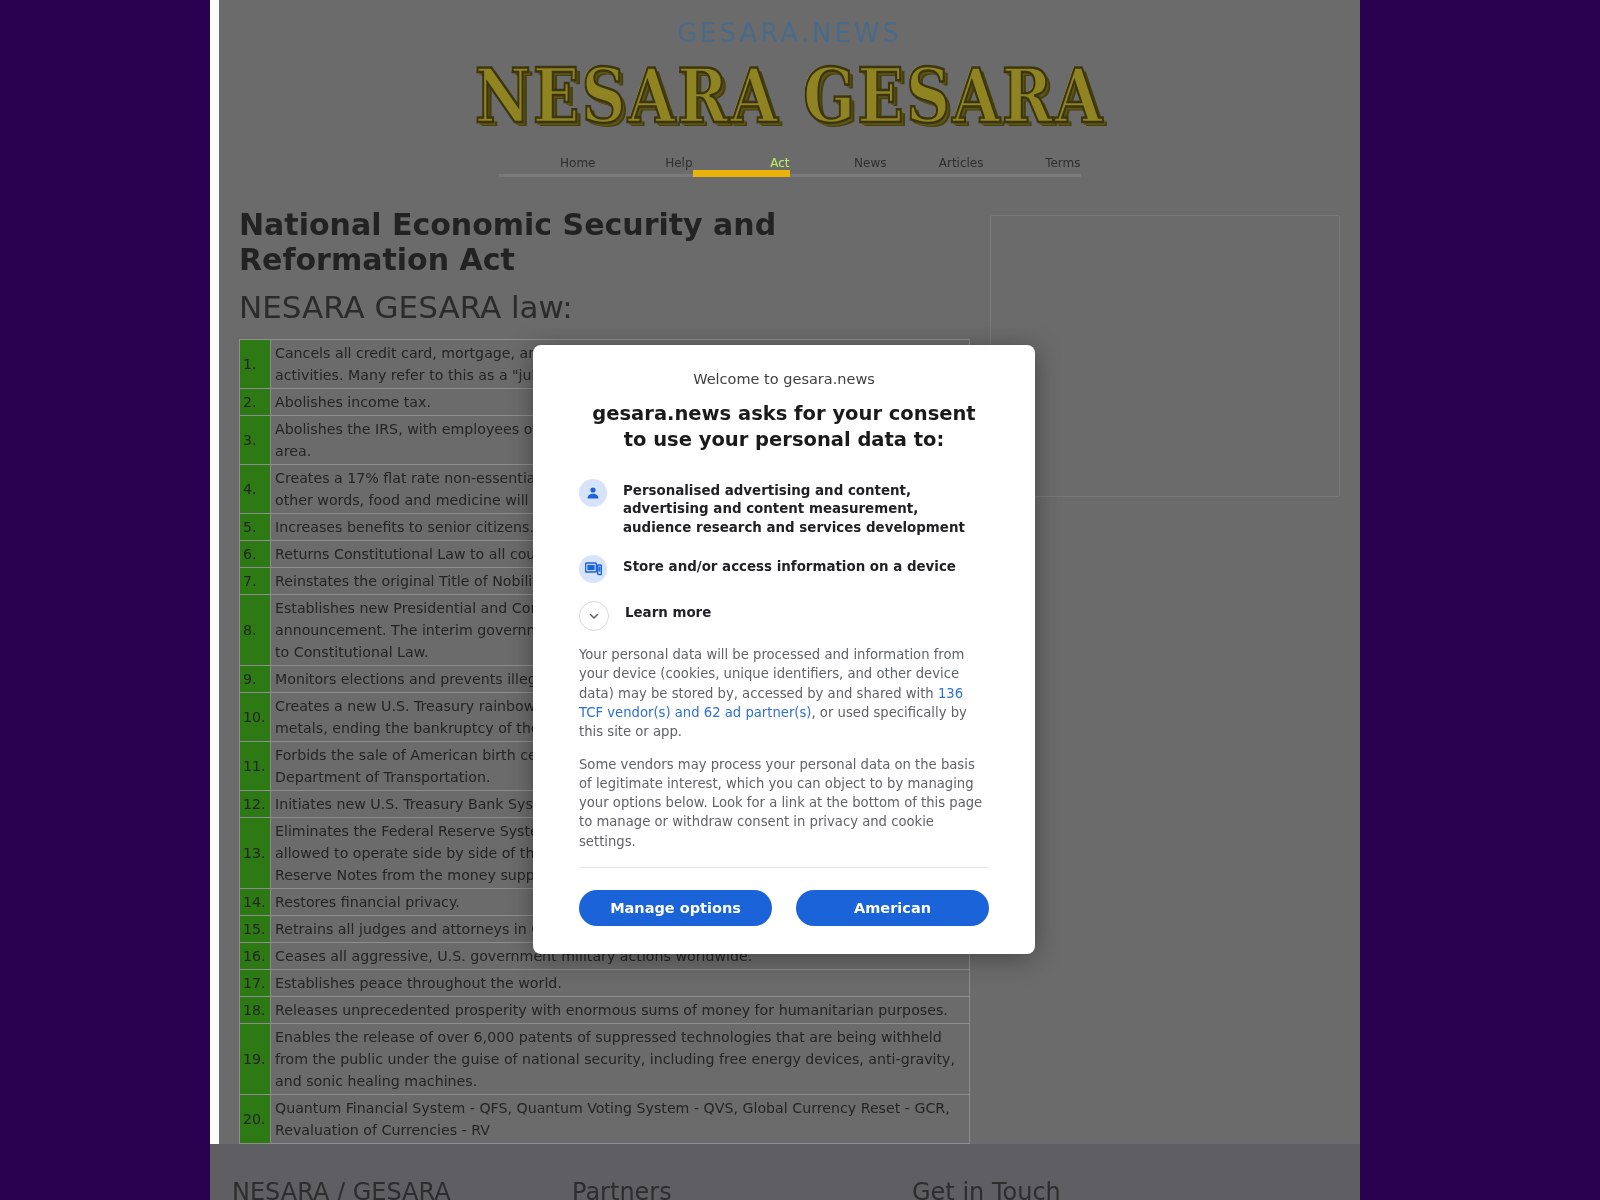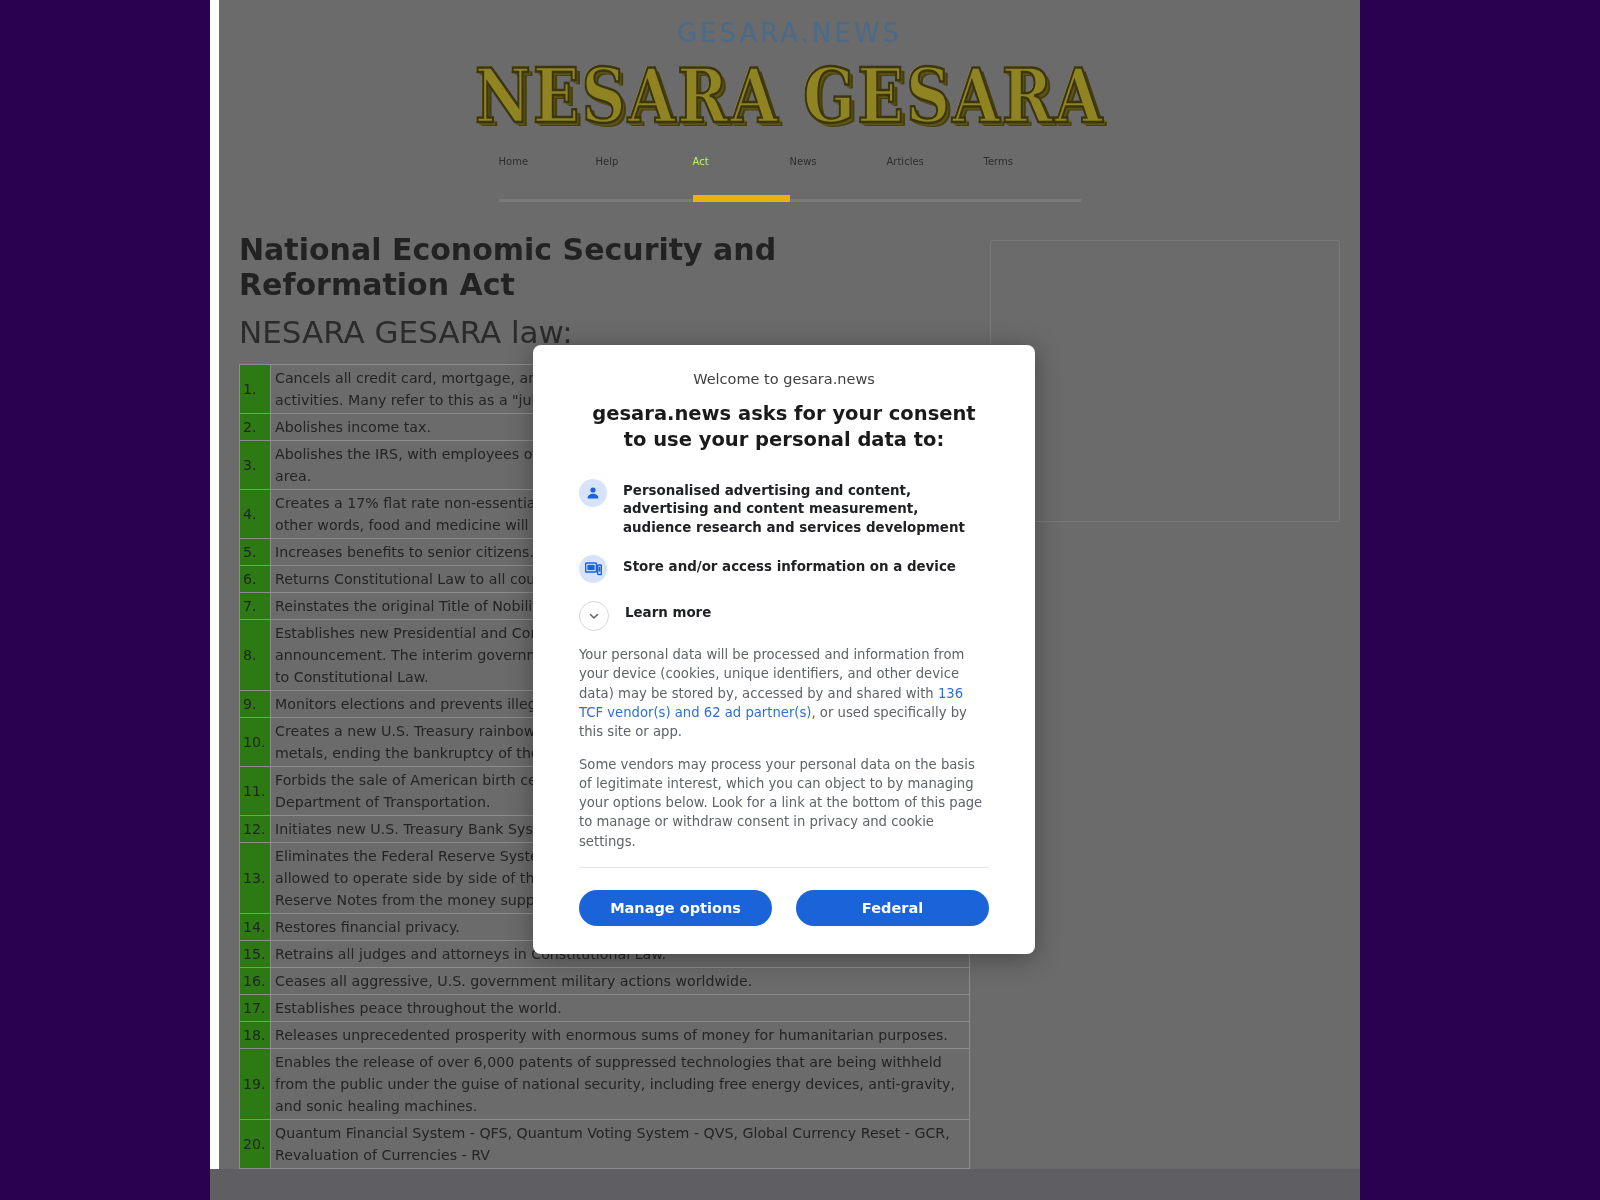--- a/index.html
+++ b/index.html
@@ -63,23 +63,23 @@
     white-space: nowrap;
   }
   .nav {
     margin-top: 26px;
     display: flex;
     justify-content: center;
     gap: 0px;
   }
   .nav-item {
     width: 97px;
-    text-align: left;
-    padding-bottom: 28px;
-    font-size: 10px;
+    text-align: right;
+    padding-bottom: 0;
+    font-size: 12px;
     color: #2e2e2e;
     border-bottom: 3px solid #7a7a7a;
     cursor: pointer;
     background: transparent;
   }
   .nav-item.active {
     border-bottom: 7px solid #eab308;
     color: #bef264;
   }
   .content {
@@ -408,16 +408,16 @@
     <div class="dlg-para">
       <span>Your personal data will be processed and information from your device (cookies, unique identifiers, and other device data) may be stored by, accessed by and shared with </span><a class="dlg-link">136 TCF vendor(s) and 62 ad partner(s)</a><span>, or used specifically by this site or app.</span>
     </div>
 
     <div class="dlg-para">Some vendors may process your personal data on the basis of legitimate interest, which you can object to by managing your options below. Look for a link at the bottom of this page to manage or withdraw consent in privacy and cookie settings.</div>
 
     <div class="dlg-sep"></div>
 
     <div class="dlg-buttons">
       <button class="btn">Manage options</button>
-      <button class="btn">Federal</button>
+      <button class="btn">American</button>
     </div>
   </div>
 </div>
 
 </body></html>

